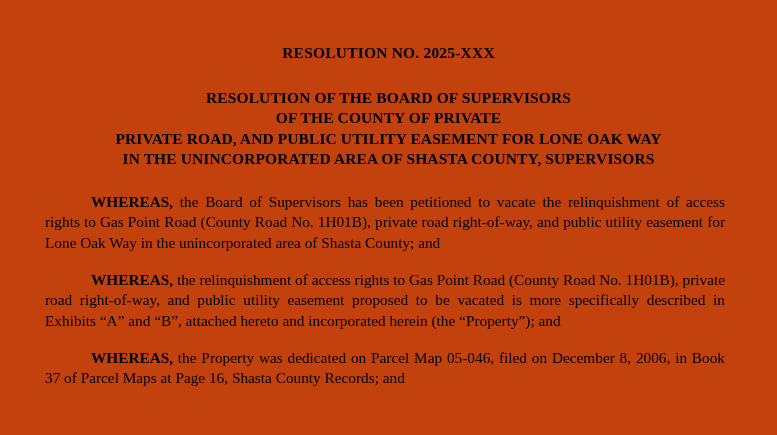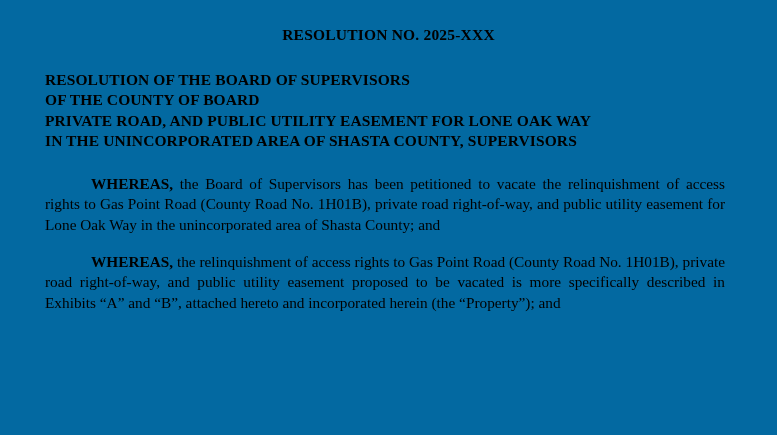--- a/index.html
+++ b/index.html
@@ -11,33 +11,33 @@
     width: 777px;
     height: 435px;
     overflow: hidden;
     font-family: "Liberation Serif", serif;
     color: #000000;
   }
   .page {
     position: relative;
     width: 777px;
     height: 435px;
-    background: #0369a1;
+    background: #c2410c;
     box-sizing: border-box;
-    padding: 26px 45px 0 45px;
+    padding: 44px 45px 0 45px;
   }
   .doc-title {
     text-align: center;
     font-weight: bold;
     font-size: 15.5px;
     letter-spacing: 0.2px;
     margin: 0 0 26px 0;
   }
   .heading-block {
-    text-align: left;
+    text-align: center;
     font-weight: bold;
     font-size: 15.5px;
     line-height: 1.32;
     letter-spacing: 0.1px;
     margin: 0 0 22px 0;
   }
   .heading-block div {
     white-space: nowrap;
   }
   .clause {
@@ -54,27 +54,30 @@
 </style>
 </head>
 <body>
 
 <div class="page">
 
   <div class="doc-title">RESOLUTION NO. 2025-XXX</div>
 
   <div class="heading-block">
     <div>RESOLUTION OF THE BOARD OF SUPERVISORS</div>
-    <div>OF THE COUNTY OF BOARD</div>
+    <div>OF THE COUNTY OF PRIVATE</div>
     <div>PRIVATE ROAD, AND PUBLIC UTILITY EASEMENT FOR LONE OAK WAY</div>
     <div>IN THE UNINCORPORATED AREA OF SHASTA COUNTY, SUPERVISORS</div>
   </div>
 
   <p class="clause">
     <span class="whereas">WHEREAS,</span><span> the Board of Supervisors has been petitioned to vacate the relinquishment of access rights to Gas Point Road (County Road No. 1H01B), private road right-of-way, and public utility easement for Lone Oak Way in the unincorporated area of Shasta County; and</span>
   </p>
 
   <p class="clause">
     <span class="whereas">WHEREAS,</span><span> the relinquishment of access rights to Gas Point Road (County Road No. 1H01B), private road right-of-way, and public utility easement proposed to be vacated is more specifically described in Exhibits “A” and “B”, attached hereto and incorporated herein (the “Property”); and</span>
   </p>
 
+  <p class="clause">
+    <span class="whereas">WHEREAS,</span><span> the Property was dedicated on Parcel Map 05-046, filed on December 8, 2006, in Book 37 of Parcel Maps at Page 16, Shasta County Records; and</span>
+  </p>
 
 </div>
 
 </body></html>

